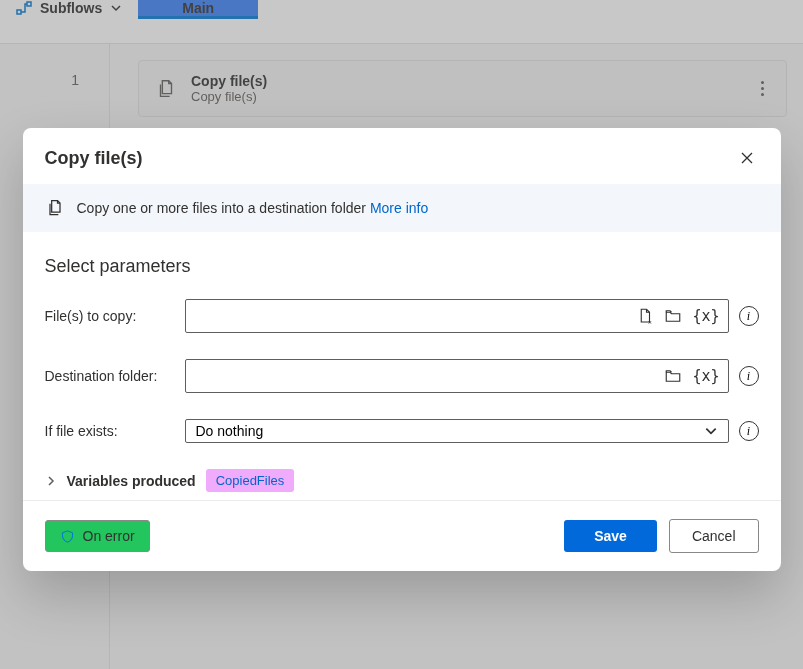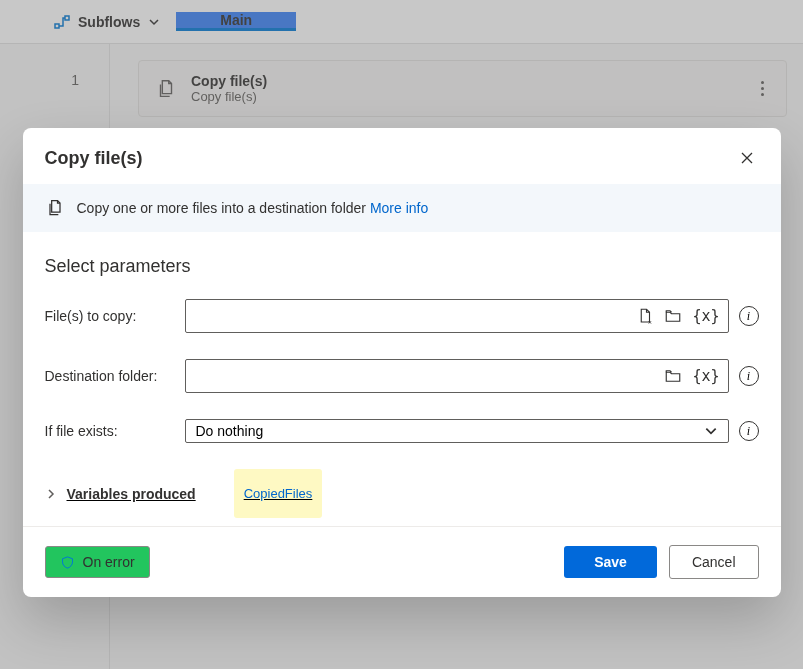--- a/index.html
+++ b/index.html
@@ -6,25 +6,24 @@
 body {
   font-family: "Segoe UI", -apple-system, sans-serif;
   background: #f5f5f5;
   width: 803px;
   height: 669px;
   overflow: hidden;
   position: relative;
 }
 .app-header {
   display: flex;
-  align-items: center;
+  align-items: flex-start;
   background: #fdfdfd;
   border-bottom: 1px solid #e0e0e0;
   height: 44px;
-  padding-left: 38px;
 }
 .subflows-btn {
   display: flex;
   align-items: center;
   gap: 8px;
   padding: 0 16px;
   font-size: 14px;
   font-weight: 600;
   color: #323130;
   cursor: pointer;
@@ -143,28 +142,27 @@
   display:flex; align-items:center; justify-content:center;
   font-size:12px; font-style: italic; font-family: Georgia, serif;
   cursor:pointer; flex-shrink:0;
 }
 .select-wrap {
   flex:1; display:flex; align-items:center; justify-content:space-between;
   border:1px solid #605e5c; border-radius:2px; height:24px; padding:0 10px;
   cursor:pointer; font-size:14px;
 }
 .vars-row {
-  display:flex; align-items:center; gap:10px; font-size:14px; margin-top:4px;text-decoration:underline;
+  display:flex; align-items:center; gap:10px; font-size:14px; margin-top:4px;
 }
 .vars-row .expand { color:#605e5c; cursor:pointer; }
 .vars-row .label { font-weight:600; color:#323130; }
 .var-chip {
-  background:#fef9c3; color:#0066cc; padding:17px 10px; border-radius:3px;
+  background:#f0abfc; color:#0066cc; padding:4px 10px; border-radius:3px;
   font-size:13px;
-  margin-left:28px;
 }
 .dialog-footer {
   display:flex; align-items:center; padding:18px 22px;
   border-top:1px solid #edebe9;
 }
 .on-error-btn {
   display:flex; align-items:center; gap:8px;
   border:1px solid #8a8886; background:#22c55e; padding:7px 14px;
   border-radius:3px; font-size:14px; cursor:pointer; color:#323130;
 }

